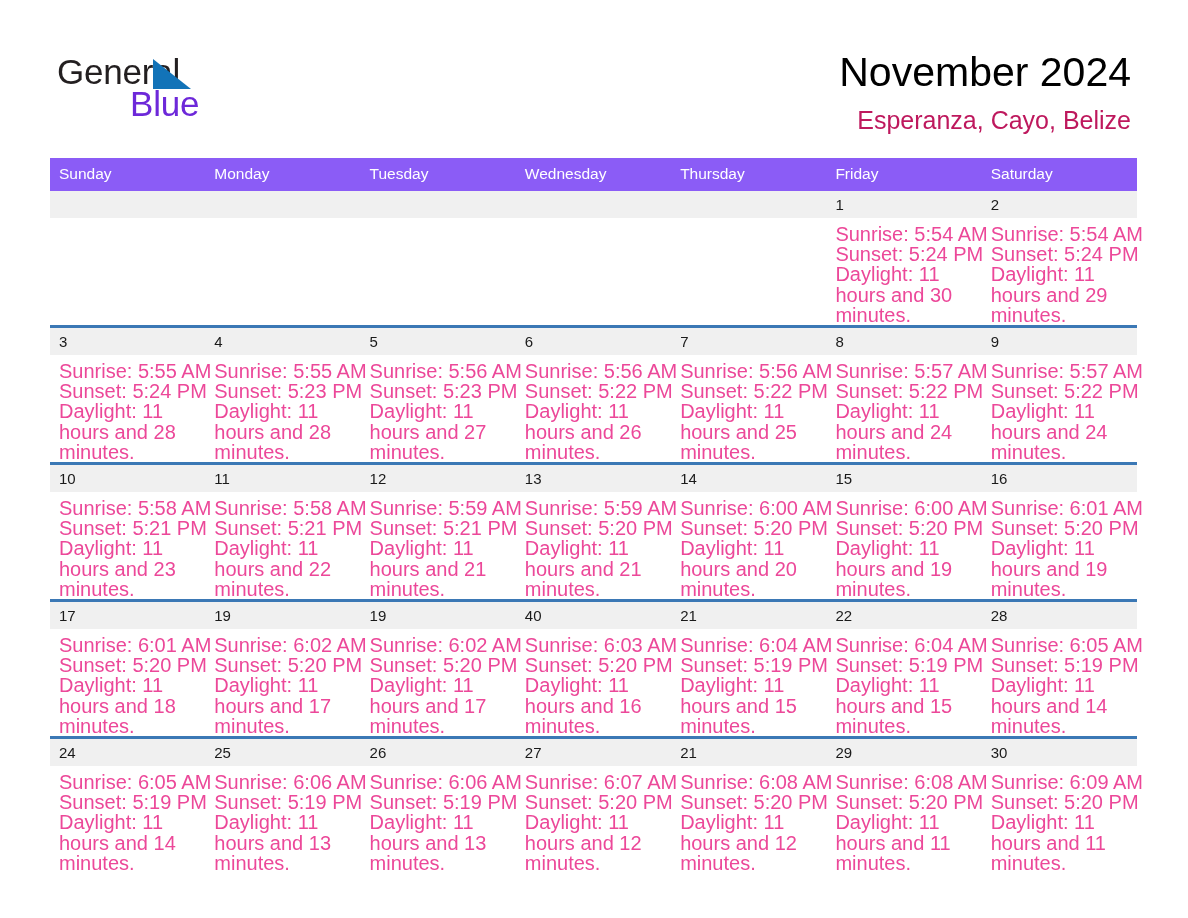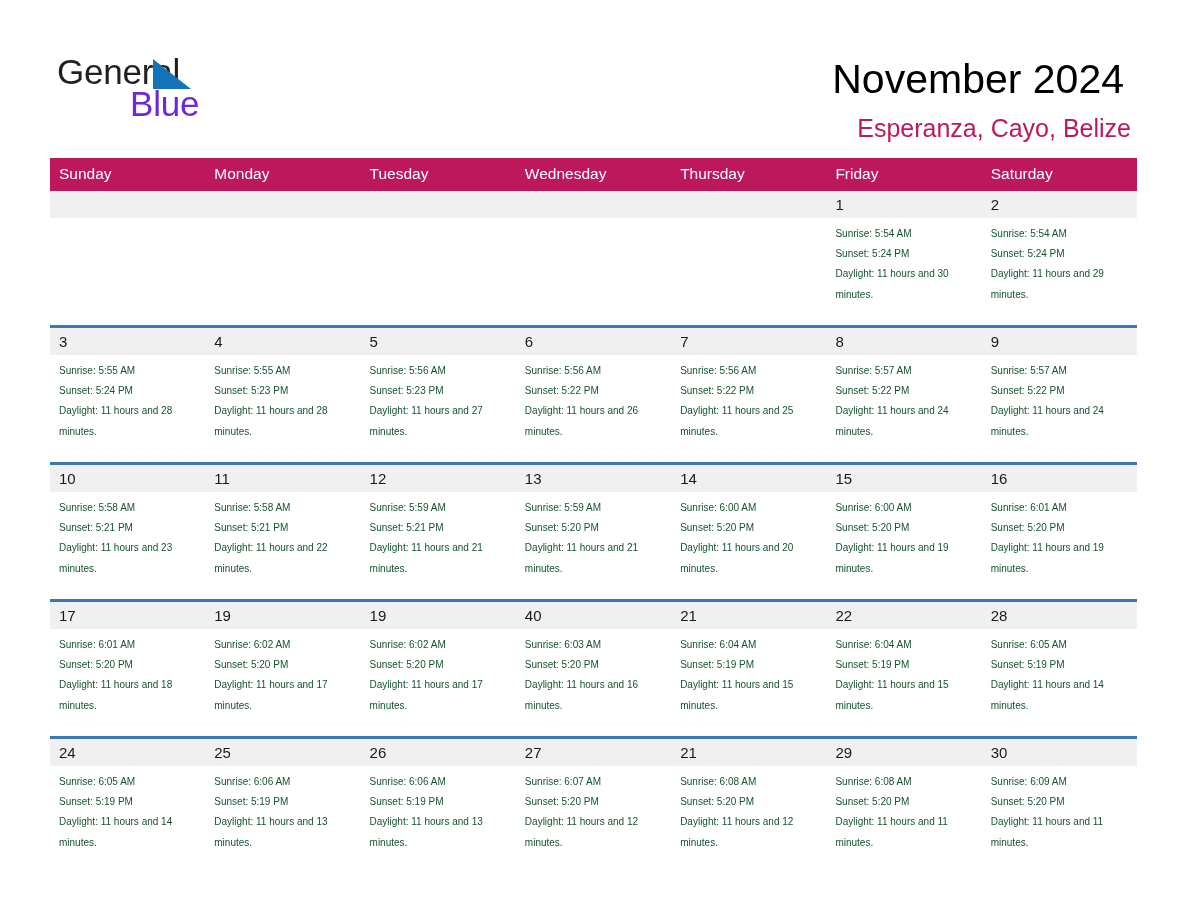--- a/index.html
+++ b/index.html
@@ -71,21 +71,21 @@
     right: 57px;
     top: 48px;
     text-align: right;
   }
   .title {
     font-size: 41px;
     line-height: 49px;
     color: #000000;
     white-space: nowrap;
     font-weight: normal;
-    margin: 7px;
+    margin: 0;
   }
   .subtitle {
     font-size: 25px;
     line-height: 34px;
     color: #be185d;
     white-space: nowrap;
     margin: 6px 0 0 0;
     font-weight: normal;
   }
 
@@ -94,21 +94,21 @@
     position: absolute;
     left: 50px;
     top: 158px;
     width: 1087px;
     border-collapse: collapse;
     table-layout: fixed;
   }
   .calendar col { width: 155.28px; }
 
   thead th {
-    background: #be185d;
+    background: #8b5cf6;
     color: #ffffff;
     font-size: 15.5px;
     font-weight: normal;
     text-align: left;
     padding: 7px 0 8px 9px;
     height: 18px;
     border: none;
   }
 
   tbody td {
@@ -137,23 +137,23 @@
     padding: 4px 0 0 9px;
     font-size: 15px;
     line-height: 20px;
     color: #1a1a1a;
   }
   .cell-blank .daynum-band {
     background: #f0f0f0;
   }
   .cell-body {
     padding: 6px 10px 0 9px;
-    font-size: 10px;
+    font-size: 20px;
     line-height: 20.2px;
-    color: #14532d;
+    color: #ec4899;
   }
   .cell-body div { white-space: nowrap; }
   .cell-body .daylight { white-space: normal; }
 </style>
 </head>
 <body>
 
 <div class="page">
 
   <div class="header">

